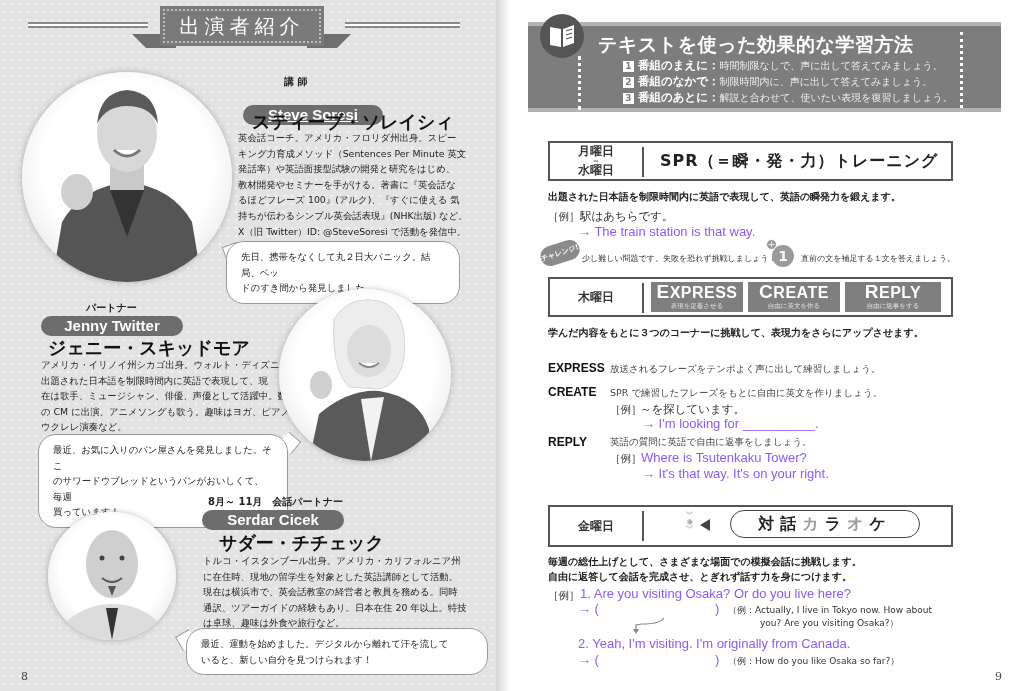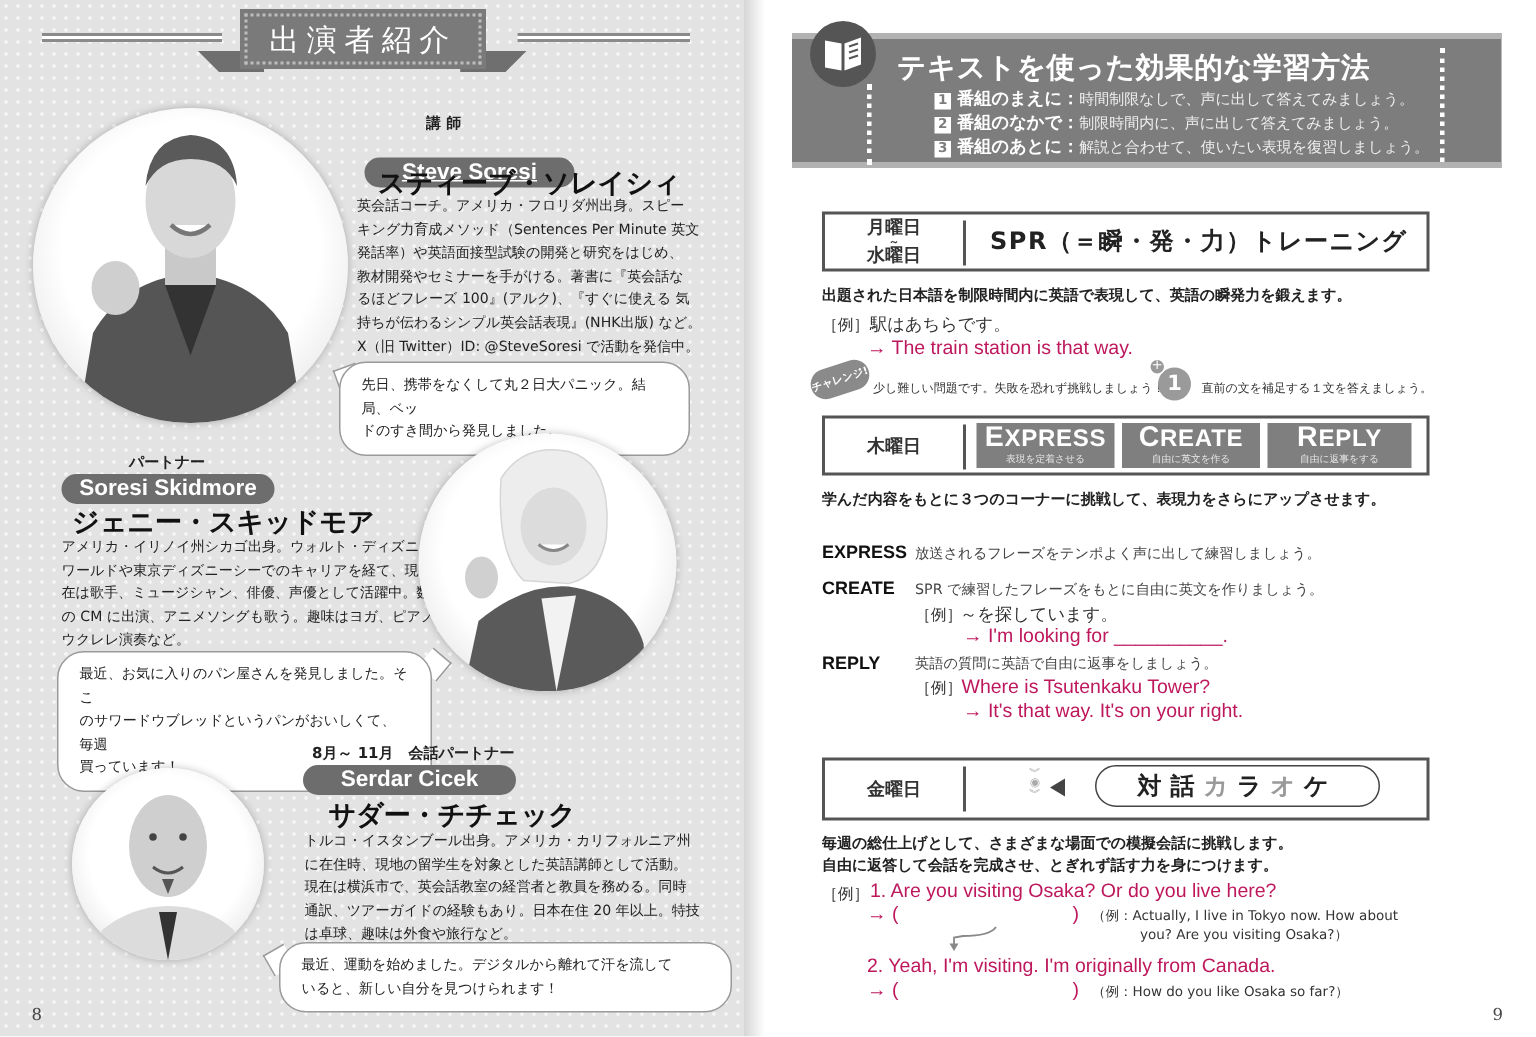--- a/index.html
+++ b/index.html
@@ -61,21 +61,21 @@
   .method-step .lbl { font-weight: bold; font-size: 11.5px; }
   .method-step .desc { font-size: 10px; color: #eee; }
 
   .day-box { position: absolute; left: 38px; width: 405px; height: 40px; border: 2px solid #555; background: #fff; }
   .day-label { position: absolute; left: 0; top: 0; width: 92px; height: 100%; text-align: center; font-size: 12px; font-weight: bold; color: #333; display: flex; flex-direction: column; justify-content: center; line-height: 13px; }
   .day-sep { position: absolute; left: 92px; top: 4px; width: 1.5px; height: 30px; background: #555; }
   .spr-title { position: absolute; left: 110px; top: 8px; font-size: 16px; font-weight: bold; color: #222; letter-spacing: 1px; }
 
   .desc-line { position: absolute; left: 38px; font-size: 10px; font-weight: bold; color: #222; white-space: nowrap; }
   .ex { position: absolute; font-size: 10.5px; color: #333; white-space: nowrap; }
-  .en { position: absolute; font-family: "Liberation Sans", sans-serif; font-size: 13px; color: #be185d; white-space: nowrap; }
+  .en { position: absolute; font-family: "Liberation Sans", sans-serif; font-size: 13px; color: #8b5cf6; white-space: nowrap; }
   .small-note { position: absolute; font-size: 8px; color: #333; white-space: nowrap; }
 
   .corner-tile { position: absolute; top: 3px; height: 30px; width: 92px; background: #7f7f7f; color: #fff; text-align: center; }
   .corner-tile .big { font-family: "Liberation Sans", sans-serif; font-weight: bold; font-size: 16px; line-height: 19px; letter-spacing: 0.5px; }
   .corner-tile .big .cap { font-size: 19px; }
   .corner-tile .sub { font-size: 6.5px; line-height: 9px; color: #e6e6e6; }
 
   .corner-name { position: absolute; left: 38px; font-family: "Liberation Sans", sans-serif; font-weight: bold; font-size: 12px; color: #111; }
   .corner-desc { position: absolute; left: 100px; font-size: 9.5px; color: #444; white-space: nowrap; }
 
@@ -115,25 +115,25 @@
     <div>持ちが伝わるシンプル英会話表現』(NHK出版) など。</div>
     <div>X（旧 Twitter）ID: @SteveSoresi で活動を発信中。</div>
   </div>
   <div class="bubble-tail" style="left:224px; top:244px; transform: rotate(-20deg);"></div>
   <div class="bubble" style="left:226px; top:241px; width:234px;">
     <div>先日、携帯をなくして丸２日大パニック。結局、ベッ</div>
     <div>ドのすき間から発見しました。</div>
   </div>
 
   <div class="role" style="left:86px; top:301px;">パートナー</div>
-  <div class="name-pill" style="left:41px; top:316px; width:142px;">Soresi Skidmore</div>
+  <div class="name-pill" style="left:41px; top:316px; width:142px;">Jenny Twitter</div>
   <div class="kana" style="left:48px; top:336px;">ジェニー・スキッドモア</div>
   <div class="bio" style="left:41px; top:357px;">
     <div>アメリカ・イリノイ州シカゴ出身。ウォルト・ディズニー・</div>
-    <div>ワールドや東京ディズニーシーでのキャリアを経て、現</div>
+    <div>出題された日本語を制限時間内に英語で表現して、現</div>
     <div>在は歌手、ミュージシャン、俳優、声優として活躍中。数々</div>
     <div>の CM に出演、アニメソングも歌う。趣味はヨガ、ピアノ、</div>
     <div>ウクレレ演奏など。</div>
   </div>
   <div class="photo" style="left:279px; top:289px; width:172px; height:172px;">
     <svg viewBox="0 0 172 172">
       <path d="M30 172 L40 125 Q70 100 100 102 Q140 108 150 140 L152 172 Z" fill="#5a5a5a"></path>
       <path d="M82 110 L92 172 L105 108 Z" fill="#f2f2f2"></path>
       <path d="M55 30 Q70 6 100 12 Q130 20 125 70 Q120 96 100 100 L70 98 Q52 80 55 30 Z" fill="#ededed" stroke="#d6d6d6"></path>
       <ellipse cx="90" cy="62" rx="22" ry="26" fill="#dcdcdc"></ellipse>

